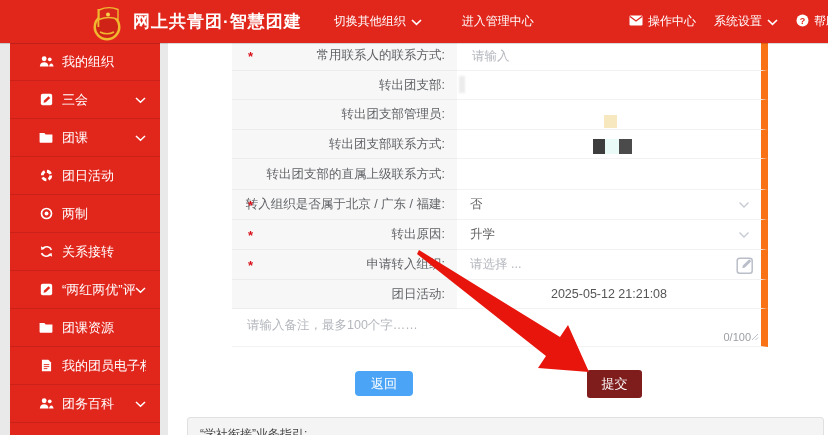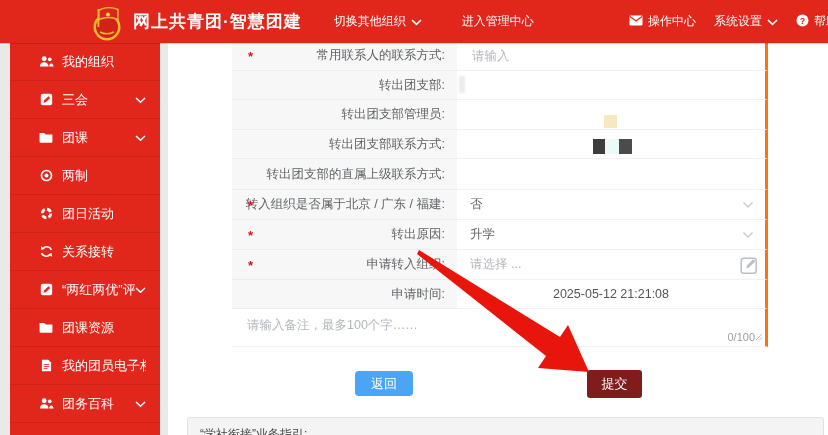--- a/index.html
+++ b/index.html
@@ -23,21 +23,21 @@
   .side-item .s-chev{flex:0 0 auto;}
   
   .content{position:absolute;left:168px;top:43px;width:660px;height:392px;background:#ffffff;z-index:1;}
   .form-table{position:absolute;left:232px;top:40px;width:536px;z-index:2;border-top:1px solid #f0f0f0;}
   .frow{display:flex;}
   .fl{width:225px;background:#f7f7f7;border-bottom:1px solid #ececec;box-sizing:border-box;
       display:flex;align-items:center;justify-content:flex-end;padding-right:12px;position:relative;
       color:#606266;font-size:12.5px;white-space:nowrap;}
   .req{position:absolute;left:16px;top:50%;transform:translateY(-46%);color:#d9111b;font-size:13px;font-weight:bold;}
   .fv{flex:1;background:#fff;border-bottom:1px solid #f2f2f2;box-sizing:border-box;position:relative;
-      display:flex;align-items:center;padding-left:13px;color:#666;font-size:12.5px;border-right:3px solid #f97316;}
+      display:flex;align-items:center;padding-left:13px;color:#666;font-size:12.5px;border-right:7px solid #f97316;}
   .fv input{border:none;outline:none;width:90%;font-size:12.5px;color:#666;background:transparent;
             font-family:"Liberation Sans","DejaVu Sans",sans-serif;}
   .fv input::placeholder{color:#b3b6bc;}
   .placeholder{color:#b3b6bc;}
   .chev-r{position:absolute;right:11px;top:50%;transform:translateY(-50%);}
   .edit-btn{position:absolute;right:6px;top:50%;transform:translateY(-50%);cursor:pointer;display:flex;}
   .center-val{width:100%;text-align:center;color:#555;padding-right:13px;}
   .fv-note{align-items:flex-start;}
   .fv-note textarea{border:none;outline:none;resize:none;width:92%;height:26px;margin-top:6px;background:transparent;
             font-size:12.5px;color:#666;font-family:"Liberation Sans","DejaVu Sans",sans-serif;}
@@ -158,34 +158,34 @@
       <span class="s-chev">
         <svg width="11" height="7" viewBox="0 0 11 7">
             <polyline points="1,1 5.5,5.3 10,1" fill="none" stroke="#fff" stroke-width="1.5"></polyline>
           </svg>
       </span>
     </div>
 
     <div class="side-item">
       <span class="s-icon">
         <svg viewBox="0 0 14 14" width="13" height="13">
+            <circle cx="7" cy="7" r="4.6" fill="none" stroke="#fff" stroke-width="3" stroke-dasharray="4.8 2.4"></circle>
+          </svg>
+      </span>
+      <span class="s-label">团日活动</span>
+    </div>
+
+    <div class="side-item">
+      <span class="s-icon">
+        <svg viewBox="0 0 14 14" width="13" height="13">
             <circle cx="7" cy="7" r="5.4" fill="none" stroke="#fff" stroke-width="1.8"></circle>
             <circle cx="7" cy="7" r="2.1" fill="#fff"></circle>
           </svg>
       </span>
       <span class="s-label">两制</span>
-    </div>
-
-    <div class="side-item">
-      <span class="s-icon">
-        <svg viewBox="0 0 14 14" width="13" height="13">
-            <circle cx="7" cy="7" r="4.6" fill="none" stroke="#fff" stroke-width="3" stroke-dasharray="4.8 2.4"></circle>
-          </svg>
-      </span>
-      <span class="s-label">团日活动</span>
     </div>
 
     <div class="side-item">
       <span class="s-icon">
         <svg viewBox="0 0 14 14" width="13" height="13">
             <g fill="none" stroke="#fff" stroke-width="1.8">
               <path d="M12.3 5.2A5.6 5.6 0 0 0 2.8 4.0"></path>
               <path d="M1.7 8.8a5.6 5.6 0 0 0 9.5 1.2"></path>
             </g>
             <path d="M1.0 1.4l0.5 4.1 3.8-1.4z" fill="#fff"></path>
@@ -342,21 +342,21 @@
           <svg width="19" height="19" viewBox="0 0 19 19">
               <rect x="1.2" y="2.8" width="15" height="15" rx="2.5" fill="none" stroke="#b9bec8" stroke-width="1.5"></rect>
               <path d="M6.3 12.7l.6-2.7 6.3-6.3 2.1 2.1-6.3 6.3z" fill="#b9bec8"></path>
             </svg>
         </span>
       </div>
     </div>
 
     <div class="frow" style="height:29px;">
       <div class="fl">
-          <span>申请时间:</span>
+          <span>团日活动:</span>
         </div>
       <div class="fv">
         <span class="center-val">2025-05-12 21:21:08</span>
       </div>
     </div>
 
     <div class="frow" style="height:38px;">
       <div class="fv fv-note">
         <textarea placeholder="请输入备注，最多100个字……" style=""></textarea>
         <span class="counter">0/100</span>

